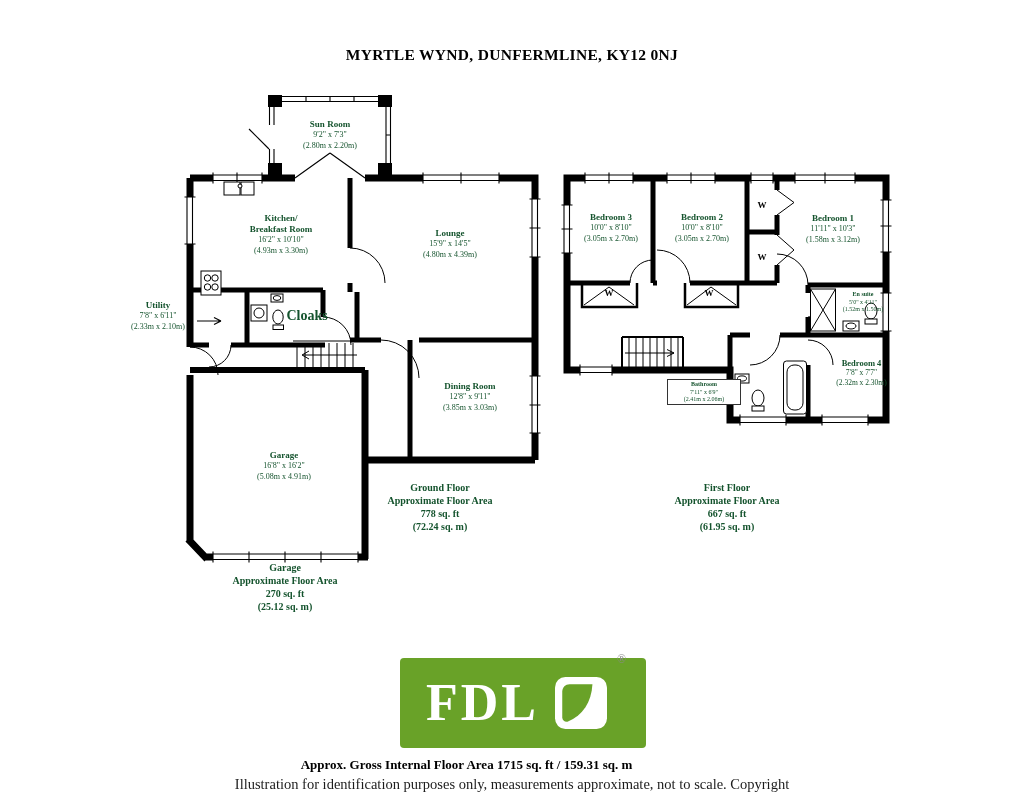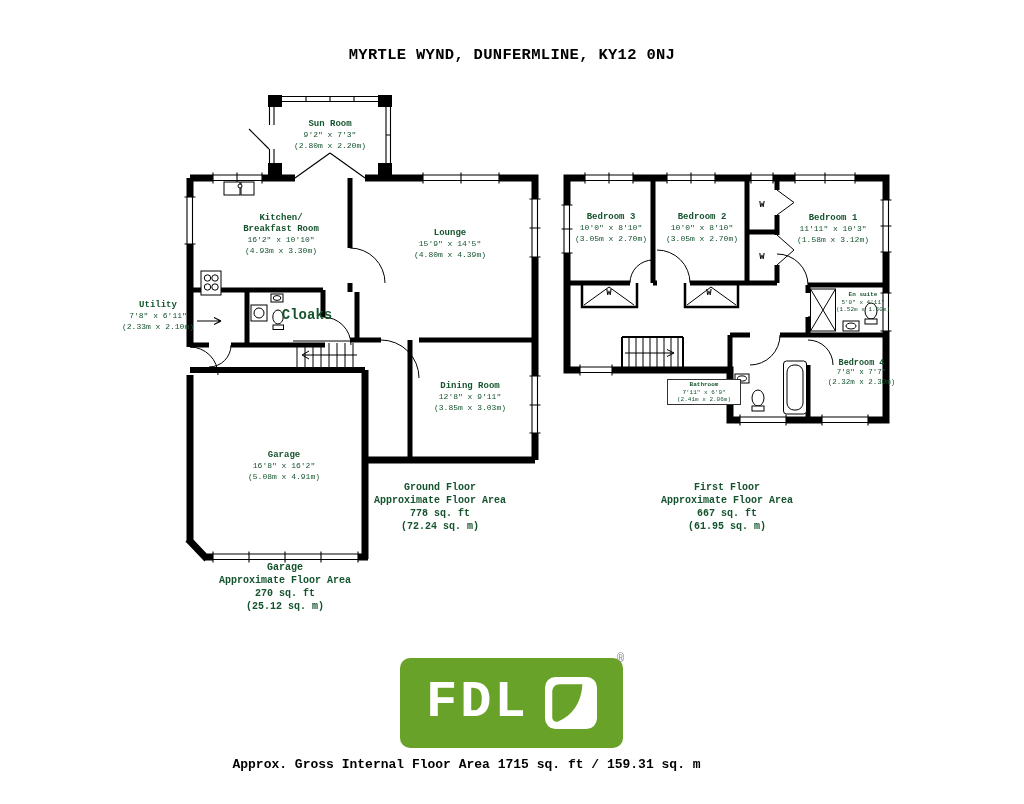--- a/index.html
+++ b/index.html
@@ -1,31 +1,31 @@
 <!DOCTYPE html>
 <html><head>
 <meta charset="utf-8">
 <style>
   html,body{margin:0;padding:0;background:#fff}
   #canvas{position:relative;width:1024px;height:804px;background:#fff;overflow:hidden;
-          font-family:Liberation Mono, monospace;color:#000}
+          font-family:Liberation Serif, serif;color:#000}
   .abs{position:absolute}
   svg.plan{position:absolute}
   .lbl{position:absolute;text-align:center;color:#14532d}
   .rname{font-weight:bold;font-size:9px;line-height:11px;white-space:nowrap}
   .rdims{font-size:8px;line-height:10.5px;white-space:nowrap}
   .mid .rname{font-size:8.5px;line-height:10px}
   .mid .rdims{font-size:7.5px;line-height:9.5px}
   .tiny .rname{font-size:6px;line-height:7.5px}
   .tiny .rdims{font-size:6px;line-height:7px}
   .area-block div{font-weight:bold;font-size:10px;line-height:13px;white-space:nowrap}
   .w-label{position:absolute;width:18px;text-align:center;font-weight:bold;font-size:9px;line-height:12px}
   .box{border:1px solid #333;background:#fff;padding:1px 2px}
   #title{left:0;top:46px;width:1024px;text-align:center;font-weight:bold;font-size:15.5px;letter-spacing:.3px}
-  #logo{left:400px;top:658px;width:223px;height:90px;background:#69a228;border-radius:10px;
+  #logo{left:400px;top:658px;width:246px;height:90px;background:#69a228;border-radius:4px;
         display:flex;align-items:center}
   #logo .logo-text{color:#fff;font-weight:bold;font-size:52px;letter-spacing:3px;margin-left:26px;line-height:90px}
   #logo svg{margin-left:16px}
   #reg{left:617px;top:652px;color:#8a8a8a;font-size:12px}
   #footer1{left:0;top:757px;width:933px;text-align:center;font-weight:bold;font-size:13px}
   #footer2{left:0;top:776px;width:1024px;text-align:center;font-size:14.5px;color:#1c1c1c}
 </style>
 </head>
 <body>
 
@@ -291,14 +291,15 @@
   <div id="logo" class="abs">
     <span class="logo-text">FDL</span>
     <svg width="52" height="52" viewBox="0 0 50 50">
       <rect x="0" y="0" width="50" height="50" rx="10" fill="#fff"></rect>
       <path d="M14,7 H36 C35,24 27,37 12,43 C9.5,43.6 7,41.5 7,39 V14 C7,10 10,7 14,7 Z" fill="#69a228"></path>
     </svg>
   </div>
   <div id="reg" class="abs">®</div>
 
   <div id="footer1" class="abs">Approx. Gross Internal Floor Area 1715 sq. ft / 159.31 sq. m</div>
+  <div id="footer2" class="abs">Illustration for identification purposes only, measurements approximate, not to scale. Copyright</div>
 
 </div>
 
 </body></html>

